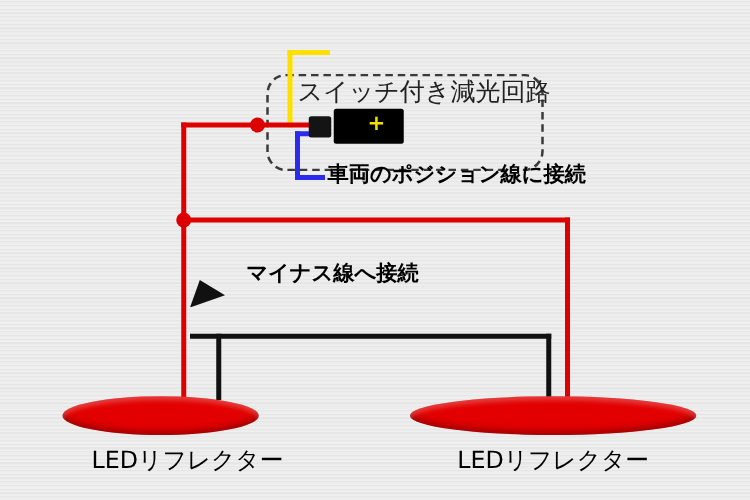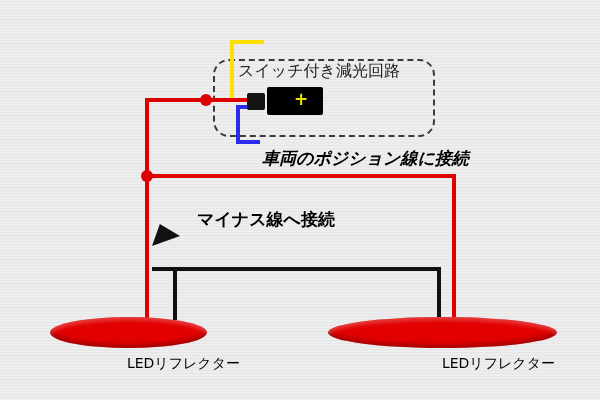--- a/index.html
+++ b/index.html
@@ -5,21 +5,21 @@
   html,body{margin:0;padding:0;}
   .canvas{
     position:relative;width:600px;height:400px;overflow:hidden;
     font-family:"DejaVu Sans","Liberation Sans",sans-serif;
     background:#ebebeb;
     background-image:
       repeating-linear-gradient(180deg,#efefef 0 1px,#e6e6e6 1px 2px,#ececec 2px 3px);
   }
   .t{position:absolute;color:#000;white-space:nowrap;line-height:1.1;}
   .bold{font-weight:700;font-size:17px;}
-  .small{font-size:16px;color:#222;}
+  .small{font-size:20px;color:#222;}
   .wire{position:absolute;}
   .red{background:#dd0000;}
   .yellow{background:#ffdf00;}
   .blue{background:#2b2bee;}
   .black{background:#111;}
   .dot{position:absolute;width:12px;height:12px;border-radius:50%;background:#dd0000;}
   .dashed-box{
     position:absolute;left:213px;top:59px;width:218px;height:74px;
     border:2px dashed #3a3a3a;border-radius:16px;background:transparent;
   }
@@ -27,21 +27,21 @@
   .module-plug{position:absolute;left:247px;top:93px;width:18px;height:17px;background:#141414;border-radius:2px;}
   .plus{position:absolute;left:294px;top:89px;color:#f0e000;font-weight:700;font-size:17px;}
   .arrow{
     position:absolute;left:152px;top:224px;width:28px;height:22px;background:#111;
     clip-path:polygon(0 100%, 28% 0, 100% 55%);
   }
   .reflector{
     position:absolute;height:31px;background:#e20000;border-radius:50%;
     box-shadow:inset 0 3px 4px rgba(255,255,255,.25), inset 0 -3px 5px rgba(0,0,0,.3);
   }
-  .ref-label{position:absolute;font-size:14px;color:#000;text-align:right;}
+  .ref-label{position:absolute;font-size:19px;color:#000;text-align:center;}
 </style>
 </head>
 <body>
 
 <div class="canvas">
 
   <div class="dashed-box"></div>
   <div class="t small" style="left:238px;top:62px;">スイッチ付き減光回路</div>
 
   <div class="wire yellow" style="left:230px;top:40px;width:34px;height:4px;"></div>
@@ -55,21 +55,21 @@
   <div class="dot" style="left:141px;top:170px;"></div>
 
   <div class="wire blue" style="left:236px;top:105px;width:16px;height:4px;"></div>
   <div class="wire blue" style="left:236px;top:105px;width:4px;height:39px;"></div>
   <div class="wire blue" style="left:236px;top:140px;width:24px;height:4px;"></div>
 
   <div class="module-plug"></div>
   <div class="module-body"></div>
   <div class="plus">+</div>
 
-  <div class="t bold" style="left:262px;top:149px;font-style:italic;">車両のポジション線に接続</div>
+  <div class="t bold" style="left:262px;top:131px;">車両のポジション線に接続</div>
 
   <div class="t bold" style="left:197px;top:210px;">マイナス線へ接続</div>
   <div class="arrow"></div>
 
   <div class="wire black" style="left:152px;top:267px;width:289px;height:4px;"></div>
   <div class="wire black" style="left:173px;top:267px;width:4px;height:53px;"></div>
   <div class="wire black" style="left:437px;top:267px;width:4px;height:53px;"></div>
 
   <div class="reflector" style="left:50px;top:317px;width:157px;"></div>
   <div class="reflector" style="left:328px;top:317px;width:229px;"></div>

